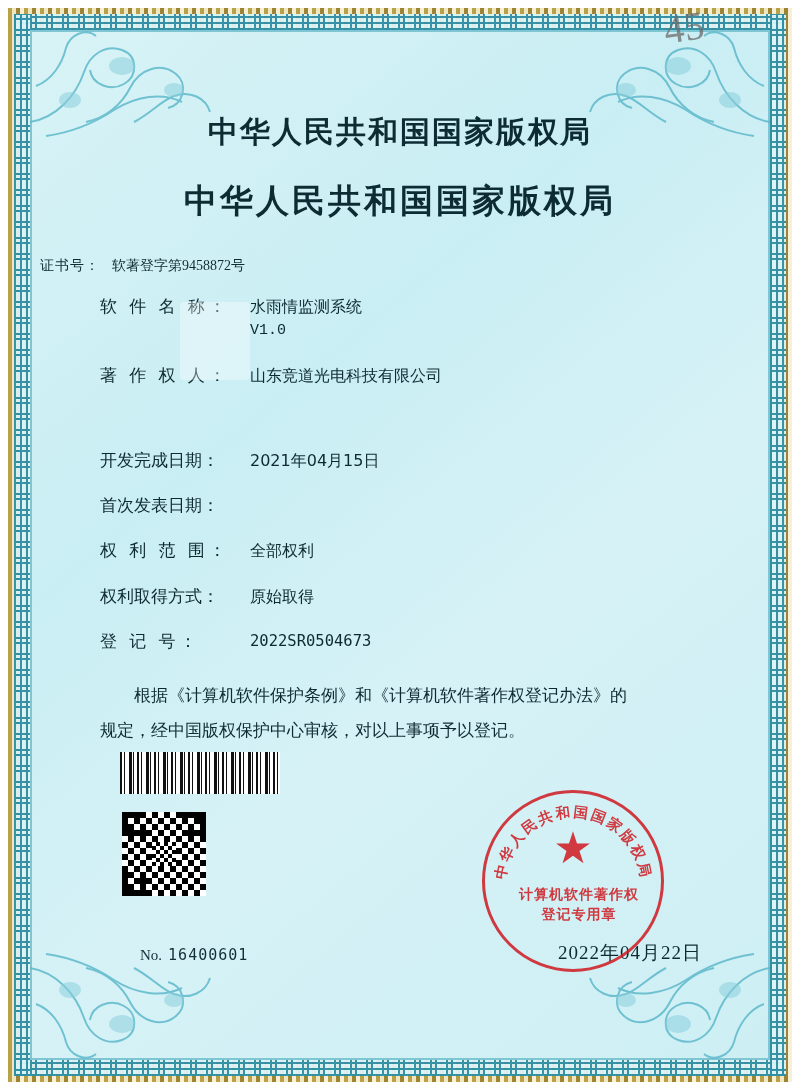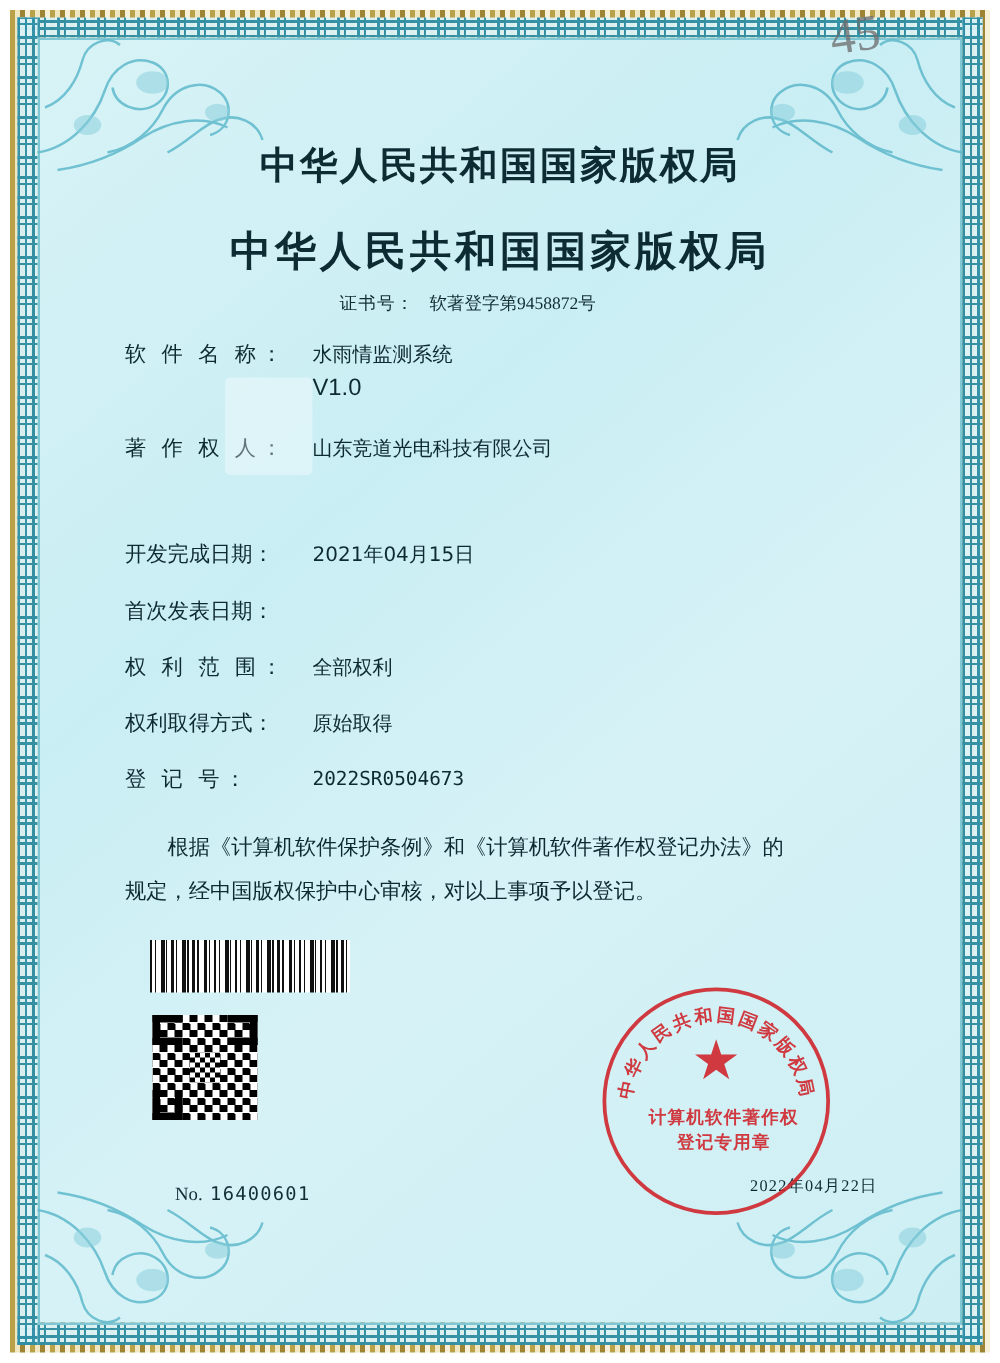--- a/index.html
+++ b/index.html
@@ -93,22 +93,22 @@
     font-size: 30px;
     margin-top: 72px;
   }
   .title-sub {
     font-size: 33px;
     margin-top: 26px;
     letter-spacing: 3px;
   }
 
   .cert-no {
-    text-align: center;
-    margin-top: 10px;
+    text-align: left;
+    margin-top: 33px;
     padding-right: 52px;
     font-size: 14px;
     color: #102c33;
     font-family: "Liberation Serif", serif;
   }
   .cert-no .label { letter-spacing: 1px; }
   .cert-no .value { margin-left: 12px; }
 
   .fields {
     margin-top: 20px;
@@ -130,22 +130,22 @@
   }
   .field-label.tight { letter-spacing: 0px; }
   .field-value {
     flex: 1;
     font-family: "DejaVu Sans", "Liberation Sans", sans-serif;
     font-size: 16px;
     line-height: 1.45;
   }
   .field-value .v2 {
     display: block;
-    font-family: Liberation Sans, sans-serif;
-    font-size: 19px;
+    font-family: Liberation Mono, monospace;
+    font-size: 15px;
     margin-top: 2px;
   }
   .field-value.mono {
     font-family: "DejaVu Sans Mono", "Liberation Mono", monospace;
     font-size: 15.5px;
   }
   .spacer-gap { height: 40px; }
 
   .statement {
     margin-top: 26px;
@@ -202,21 +202,21 @@
   }
   .serial .num {
     font-family: "DejaVu Sans Mono", "Liberation Mono", monospace;
     letter-spacing: 1px;
     margin-left: 6px;
   }
 
   .date-issued {
     position: absolute;
     right: 98px; top: 940px;
-    font-size: 13px;
+    font-size: 19px;
     color: #0e2a31;
     letter-spacing: 1px;
   }
 
   
   .seal {
     position: absolute;
     left: 482px; top: 790px;
     width: 176px; height: 176px;
     border-radius: 50%;

